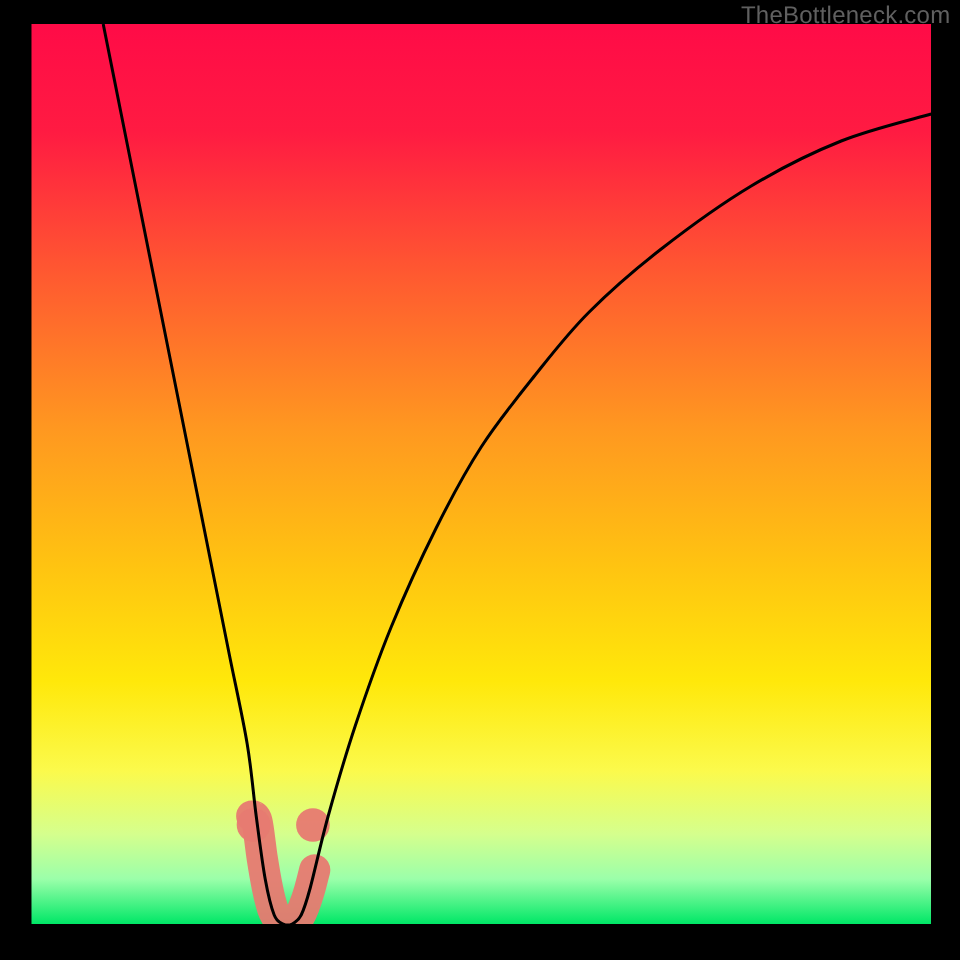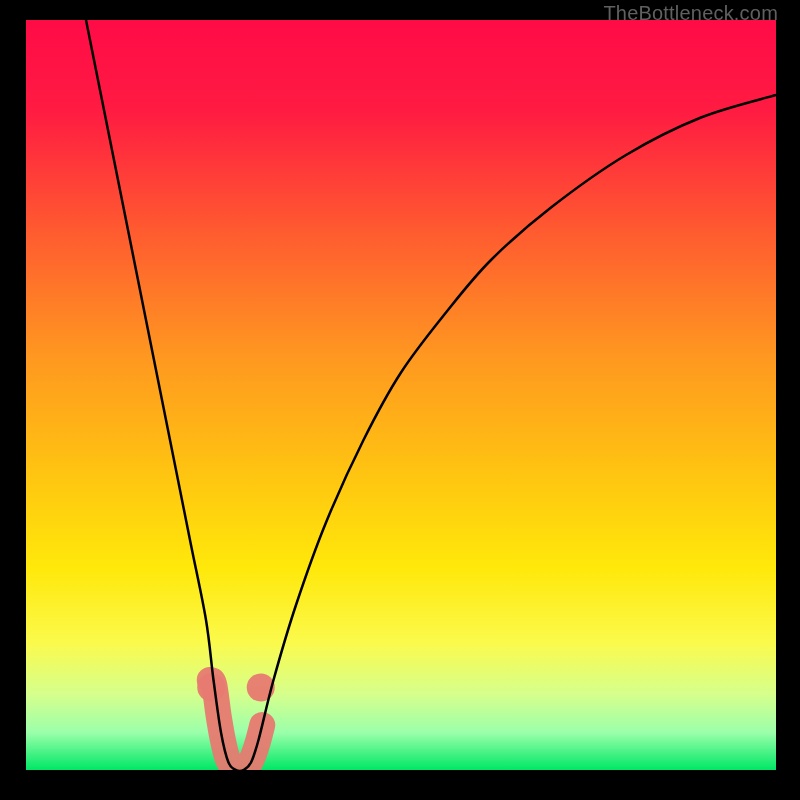--- a/index.html
+++ b/index.html
@@ -14,21 +14,21 @@
     position: absolute;
     top: 20px;
     left: 26px;
     width: 750px;
     height: 750px;
     overflow: hidden;
   }
   .watermark {
     position: absolute;
     top: 2px;
-    right: 22px;
+    right: 8px;
     font-size: 20px;
     font-weight: 500;
     color: #606060;
     letter-spacing: 0.2px;
   }
   svg { display: block; }
 </style>
 </head>
 <body>
 

